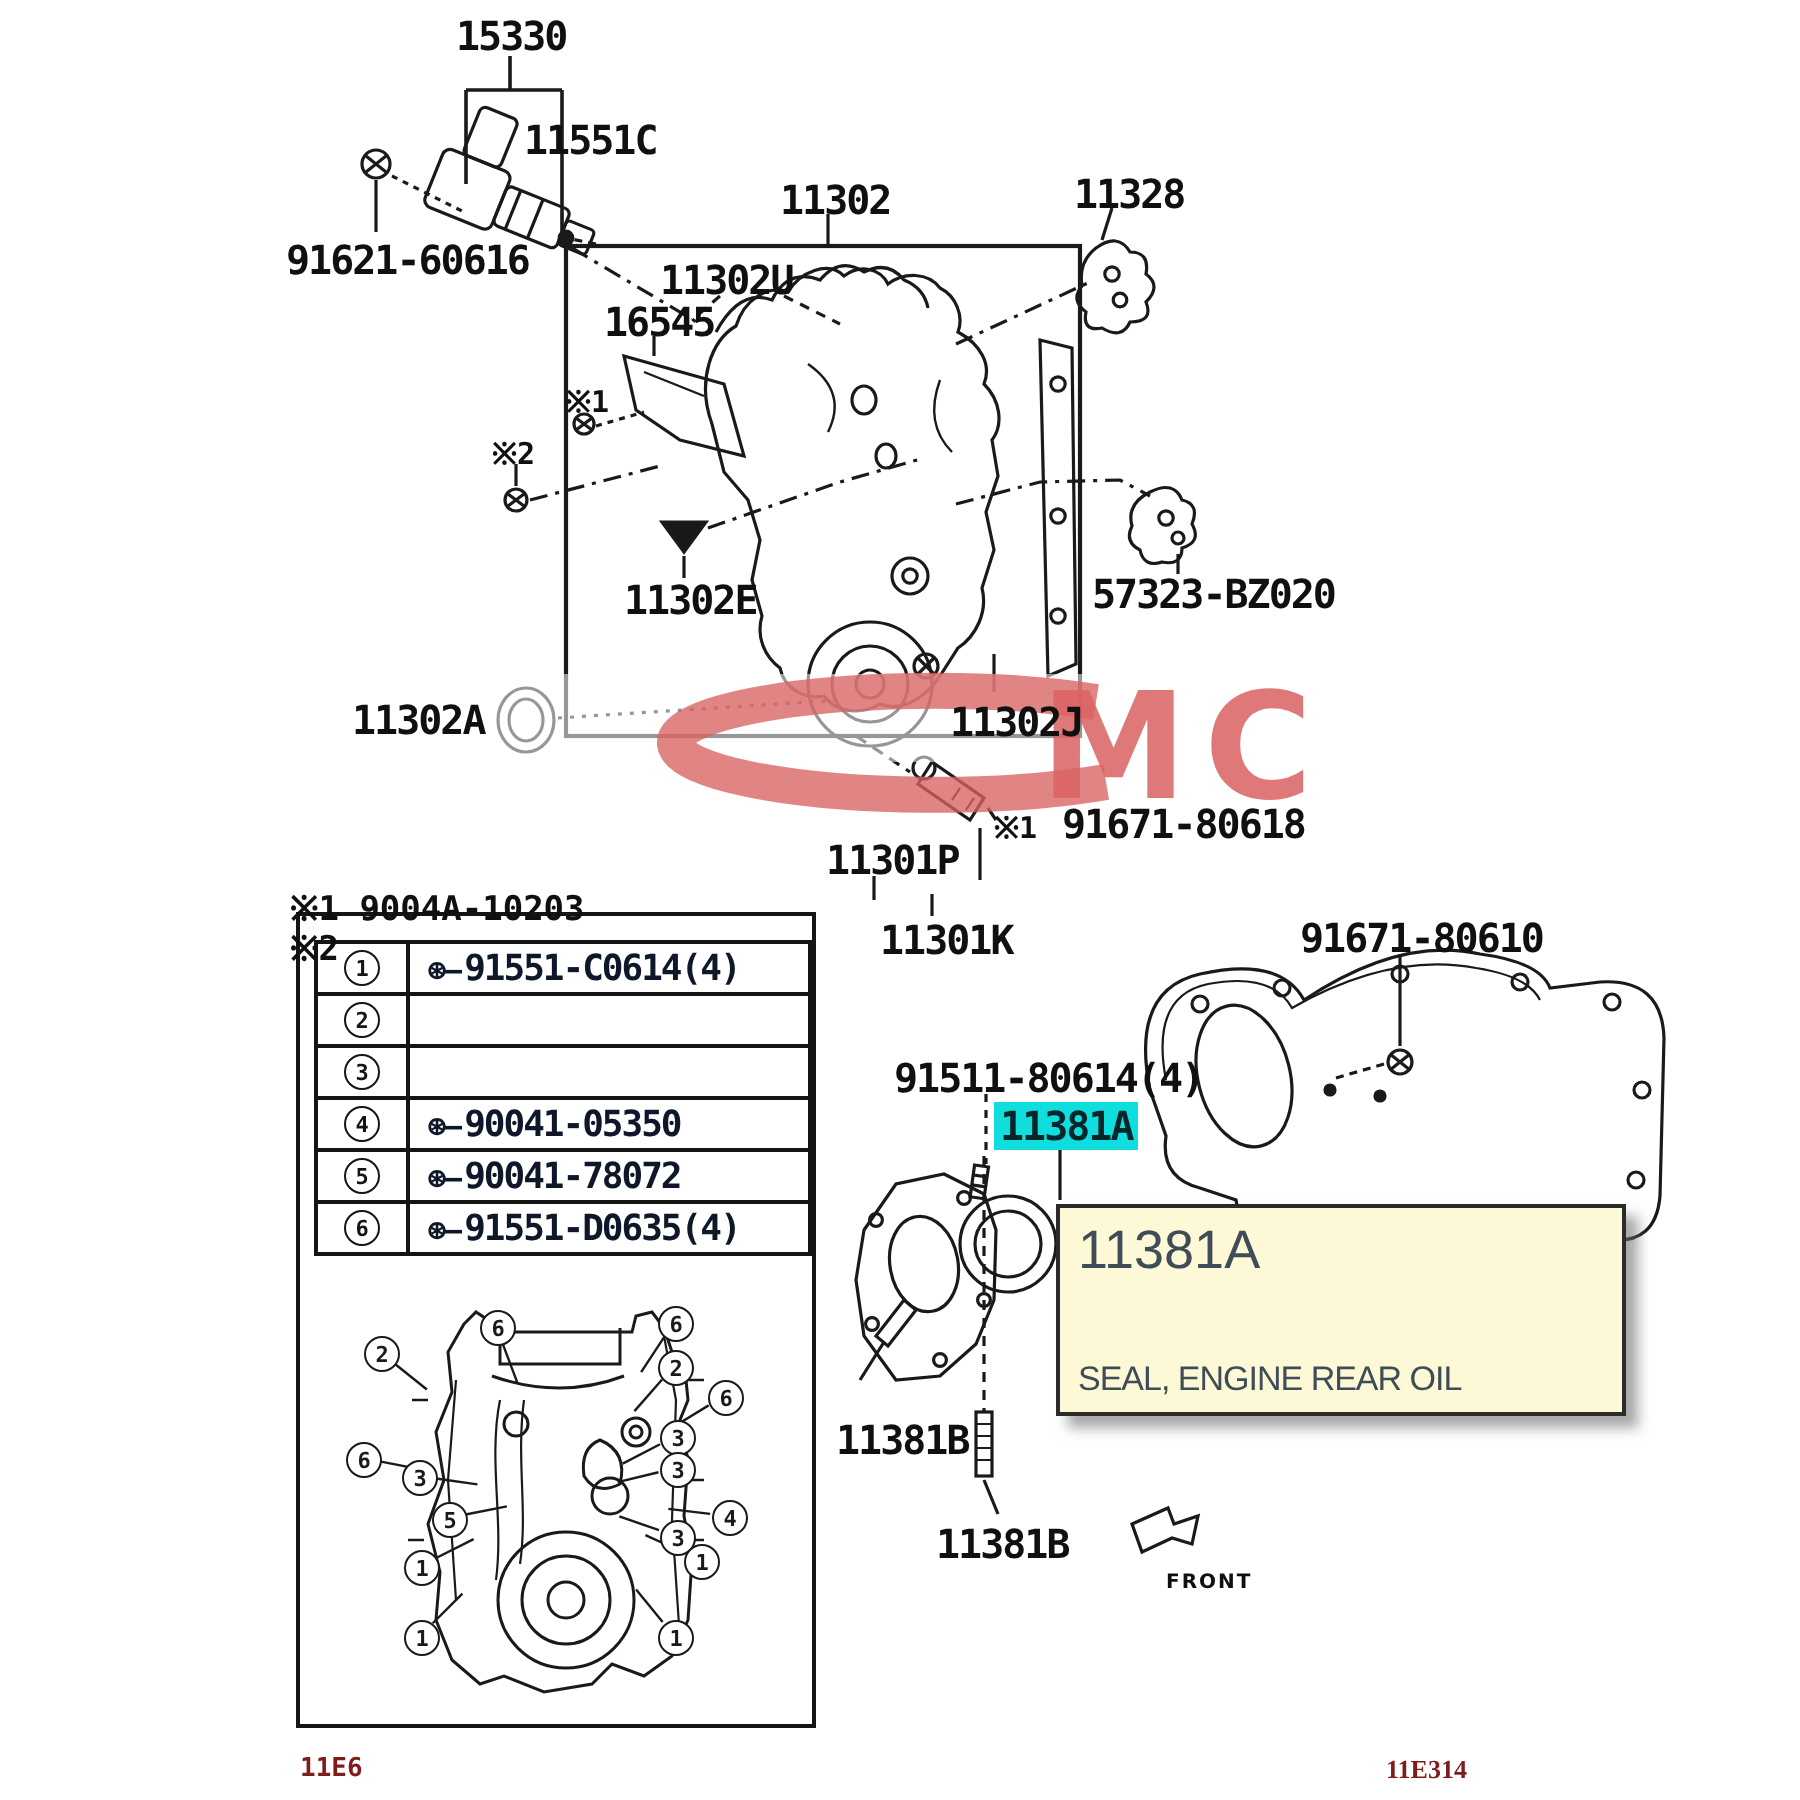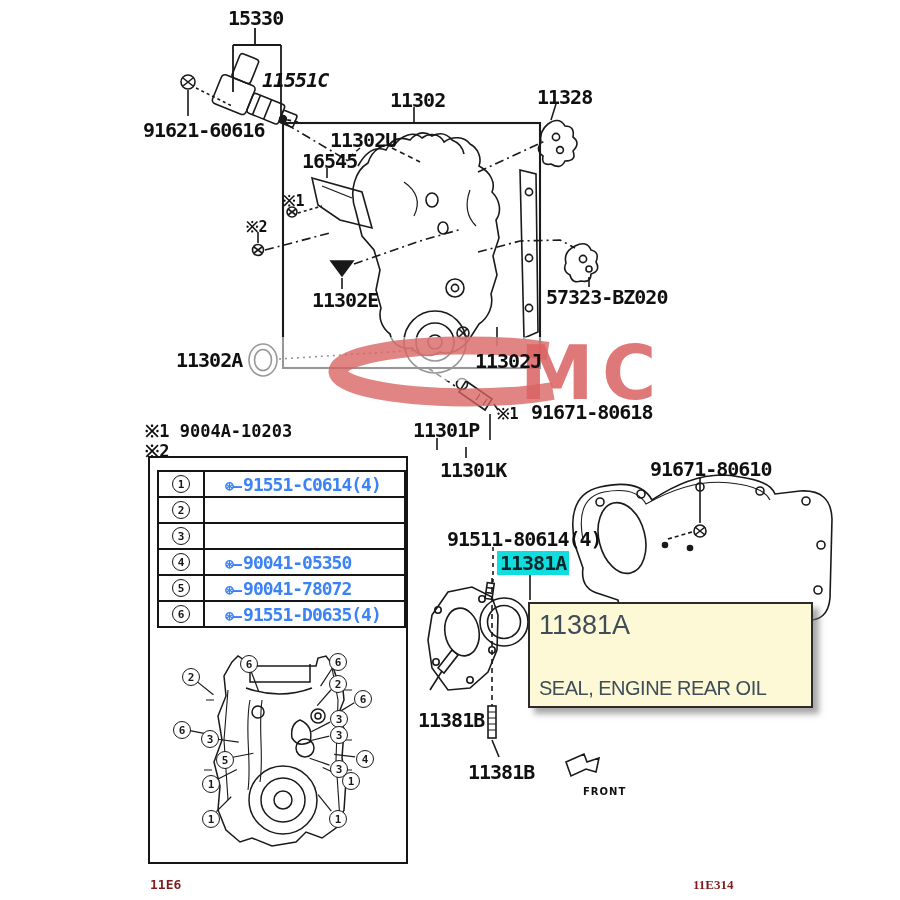--- a/index.html
+++ b/index.html
@@ -6,44 +6,44 @@
   #stage{position:relative;width:900px;height:900px;background:#fff;overflow:hidden;
          font-family:"DejaVu Sans Mono",monospace;}
   svg{position:absolute;left:0;top:0;}
   #art{z-index:1;}
   #wmark{z-index:2;}
   #callout-svg{z-index:2;}
   #labels{position:absolute;left:0;top:0;width:900px;height:900px;z-index:3;pointer-events:none;}
   .plabel{position:absolute;font:bold 20px "DejaVu Sans Mono",monospace;letter-spacing:-1px;
           color:#101010;white-space:nowrap;pointer-events:auto;}
   .plabel.small{font-size:15px;letter-spacing:0;}
-  .note-line{position:absolute;font:bold 17px "DejaVu Sans Mono",monospace;color:#101010;white-space:nowrap;}
+  .note-line{position:absolute;font:bold 17px "DejaVu Sans Mono",monospace;color:#101010;white-space:nowrap;margin-top:23px;}
   #outer-box{position:absolute;left:148px;top:456px;width:260px;height:408px;
              border:2px solid #151515;box-sizing:border-box;z-index:1;}
   #parts-table{position:absolute;left:157px;top:470px;width:245px;z-index:3;
                border:2px solid #151515;background:#fff;}
   .trow{display:flex;align-items:center;height:24px;border-bottom:2px solid #151515;}
   .trow:last-child{border-bottom:none;}
   .tnum{width:44px;display:flex;align-items:center;justify-content:center;
         border-right:2px solid #151515;align-self:stretch;}
   .circ{display:inline-flex;align-items:center;justify-content:center;width:16px;height:16px;
         border:1.7px solid #151515;border-radius:50%;font:bold 11px "DejaVu Sans Mono",monospace;color:#151515;}
-  .tpart{flex:1;font:bold 18px "DejaVu Sans Mono",monospace;letter-spacing:-1px;color:#3b82f6;
-         padding-left:20px;white-space:nowrap;}
+  .tpart{flex:1;font:bold 18px "DejaVu Sans Mono",monospace;letter-spacing:-1px;color:#0f172a;
+         padding-left:9px;white-space:nowrap;}
   .tprefix{font-weight:bold;margin-right:2px;font-size:15px;}
   .co{position:absolute;width:16px;height:16px;border:1.7px solid #1a1a1a;border-radius:50%;
       background:#fff;display:flex;align-items:center;justify-content:center;
       font:bold 11px "DejaVu Sans Mono",monospace;color:#1a1a1a;z-index:3;}
   #highlight{position:absolute;left:497px;top:551px;padding:0 3px;background:#10dede;
              font:bold 20px "DejaVu Sans Mono",monospace;letter-spacing:-1px;color:#06262a;z-index:4;}
   #tooltip{position:absolute;left:528px;top:602px;width:285px;height:106px;box-sizing:border-box;
            background:#fdf9d6;border:2px solid #2b2b2b;box-shadow:6px 6px 6px rgba(110,110,110,.6);
            z-index:6;padding:6px 9px;font-family:"Liberation Sans",sans-serif;color:#3e4d57;}
   #tooltip .tt-title{font-size:27px;}
-  #tooltip .tt-desc{position:absolute;left:9px;bottom:6px;font-size:20px;letter-spacing:-0.5px;white-space:nowrap;}
+  #tooltip .tt-desc{position:absolute;left:9px;bottom:6px;font-size:17px;letter-spacing:-0.5px;white-space:nowrap;}
   #front-label{position:absolute;left:583px;top:786px;font:bold 10px "DejaVu Sans",sans-serif;
                letter-spacing:1px;color:#101010;z-index:3;}
   .footer{position:absolute;font:bold 13px "DejaVu Sans Mono",monospace;color:#7f1d1d;z-index:3;}
   #footer-left{left:150px;top:877px;}
   #footer-right{left:693px;top:877px;font-family:Liberation Serif, serif;}
 </style>
 </head>
 <body>
 
 <div id="stage">
@@ -265,21 +265,21 @@
       <div class="trow">
         <div class="tnum">
           <span class="circ">6</span>
         </div>
         <div class="tpart"><span class="tprefix">⊛—</span><span>91551-D0635(4)</span></div>
       </div>
     </div>
 
   <div id="labels">
       <div class="plabel" style="left: 228px; top: 6px;">15330</div>
-      <div class="plabel" style="left: 262px; top: 68px; font-style: italic;">11551C</div>
+      <div class="plabel" style="left: 262px; top: 58px;">11551C</div>
       <div class="plabel" style="left: 143px; top: 118px;">91621-60616</div>
       <div class="plabel" style="left: 390px; top: 88px;">11302</div>
       <div class="plabel" style="left: 537px; top: 85px;">11328</div>
       <div class="plabel" style="left: 330px; top: 128px;">11302U</div>
       <div class="plabel" style="left: 302px; top: 149px;">16545</div>
       <div class="plabel small" style="left: 283px; top: 190px;">※1</div>
       <div class="plabel small" style="left: 246px; top: 216px;">※2</div>
       <div class="plabel" style="left: 312px; top: 288px;">11302E</div>
       <div class="plabel" style="left: 546px; top: 285px;">57323-BZ020</div>
       <div class="plabel" style="left: 176px; top: 348px;">11302A</div>

